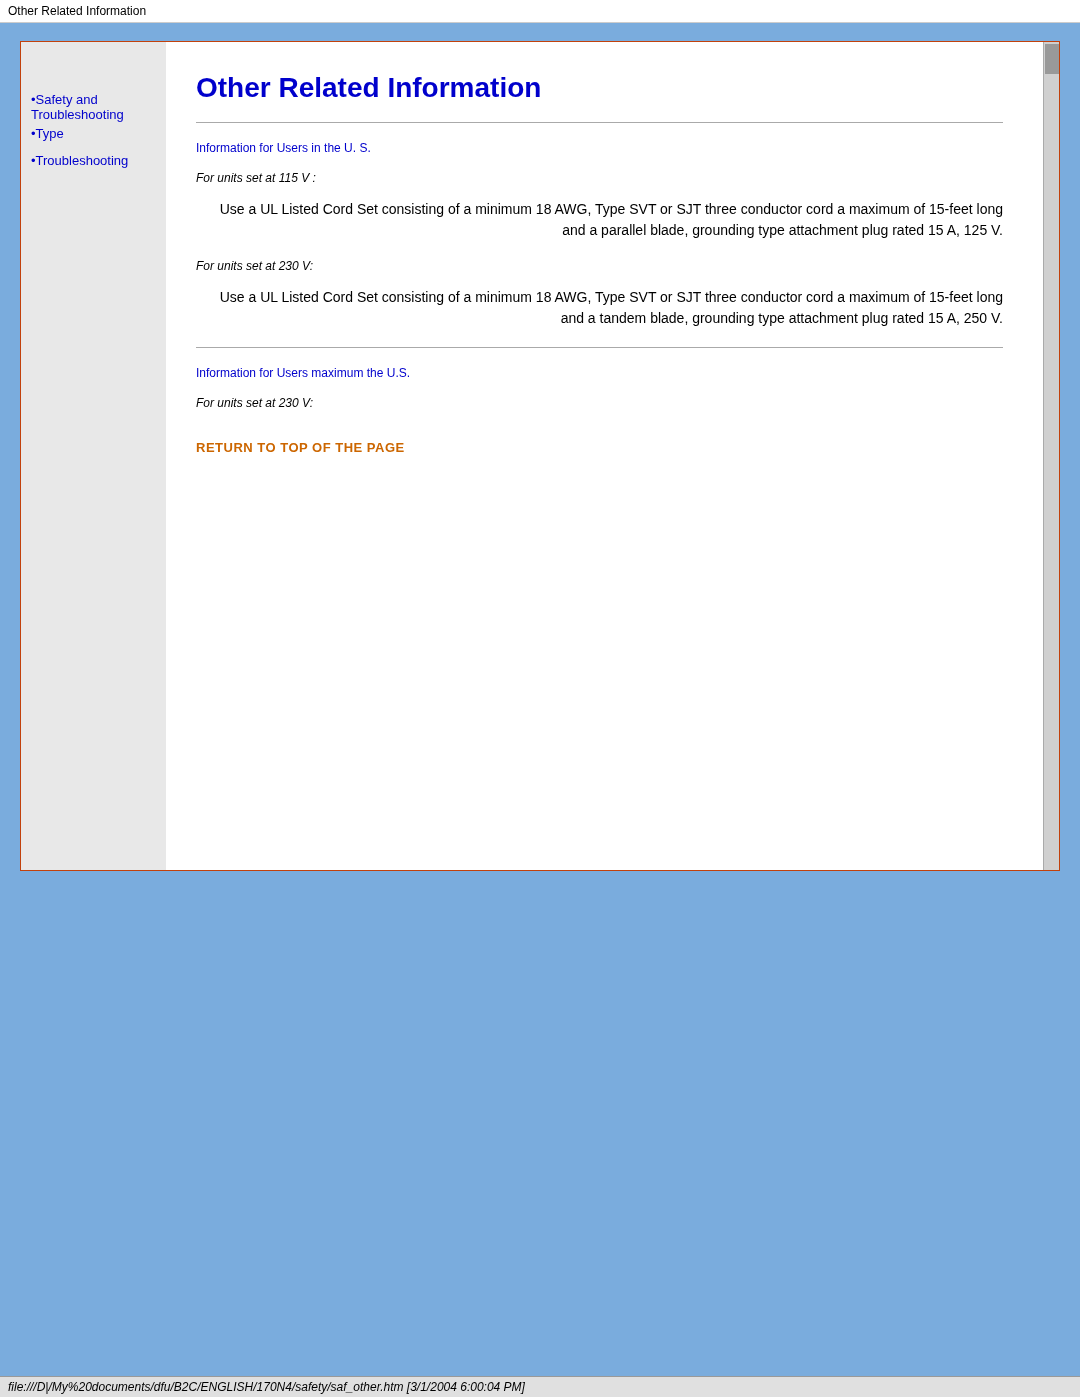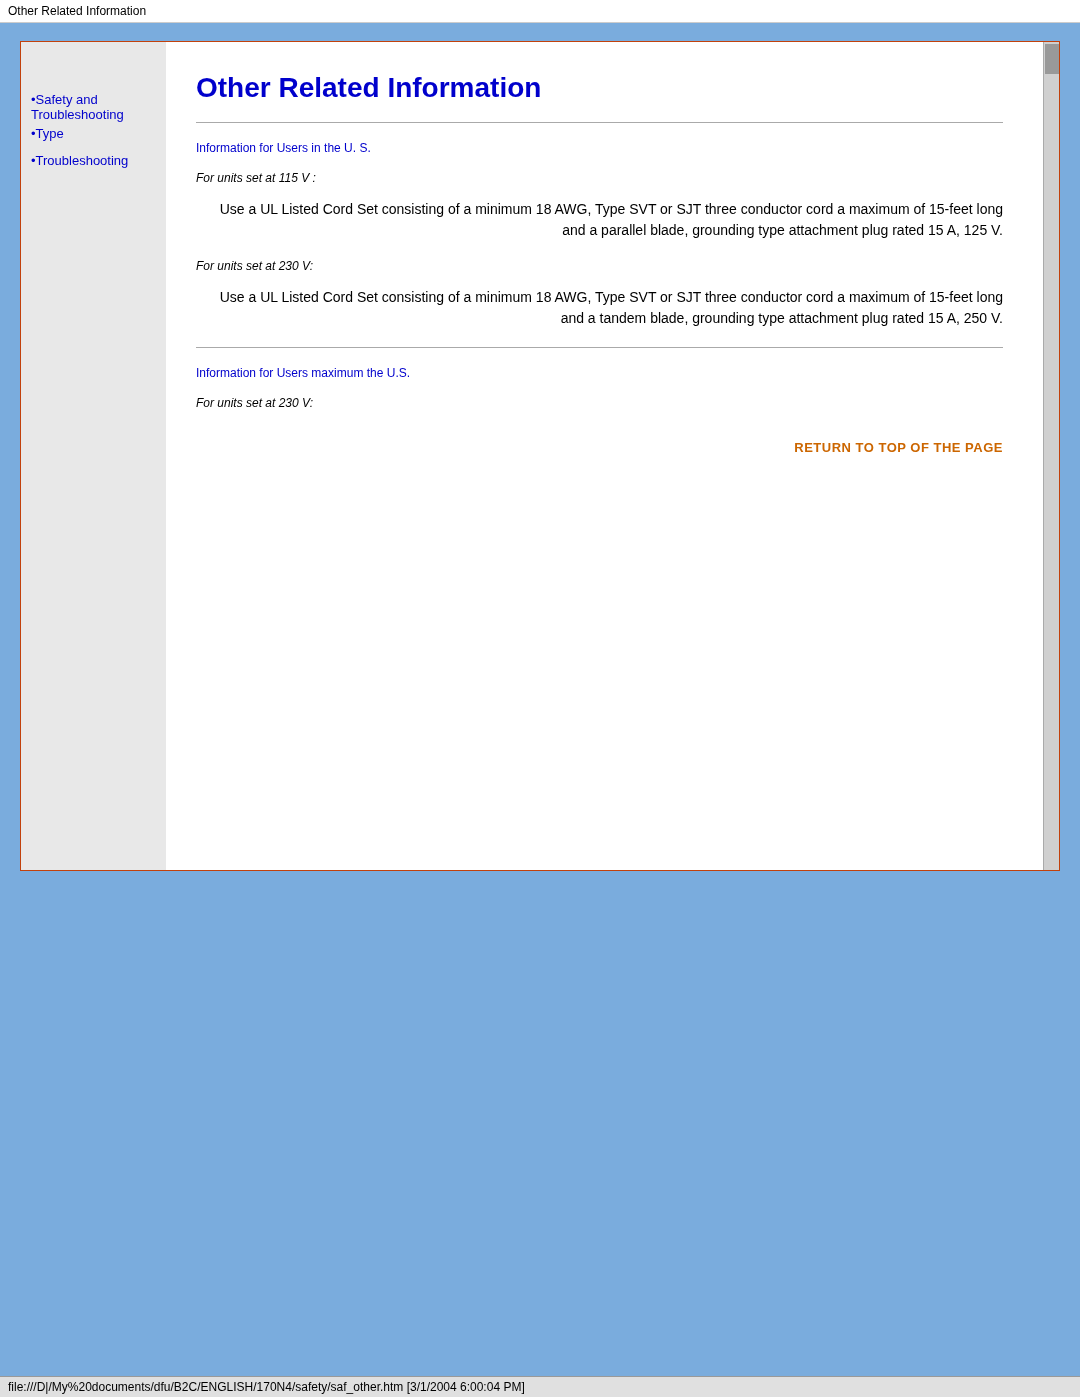--- a/index.html
+++ b/index.html
@@ -97,35 +97,36 @@
       text-align: right;
     }
 
     .return-link {
       color: #cc6600;
       text-decoration: none;
       font-size: 13px;
       font-weight: bold;
       letter-spacing: 0.5px;
       display: block;
-      text-align: right;
+      text-align: left;
       margin-top: 30px;
       margin-bottom: 40px;
     }
 
     .status-bar {
       position: fixed;
       bottom: 0;
       left: 0;
       width: 1080px;
       background-color: #e0e0e0;
       border-top: 1px solid #999;
       padding: 3px 8px;
       font-size: 12px;
       color: #000;
+      font-style: italic;
     }
 
     .scrollbar {
       width: 16px;
       background-color: #d0d0d0;
       border-left: 1px solid #aaa;
       flex-shrink: 0;
     }
 
     .scrollbar-thumb {

